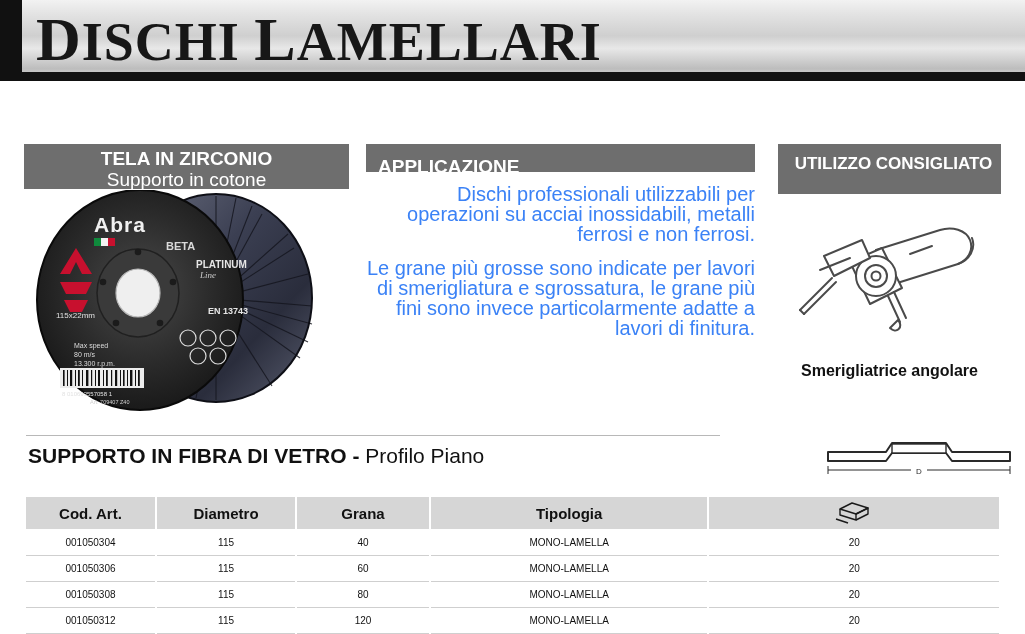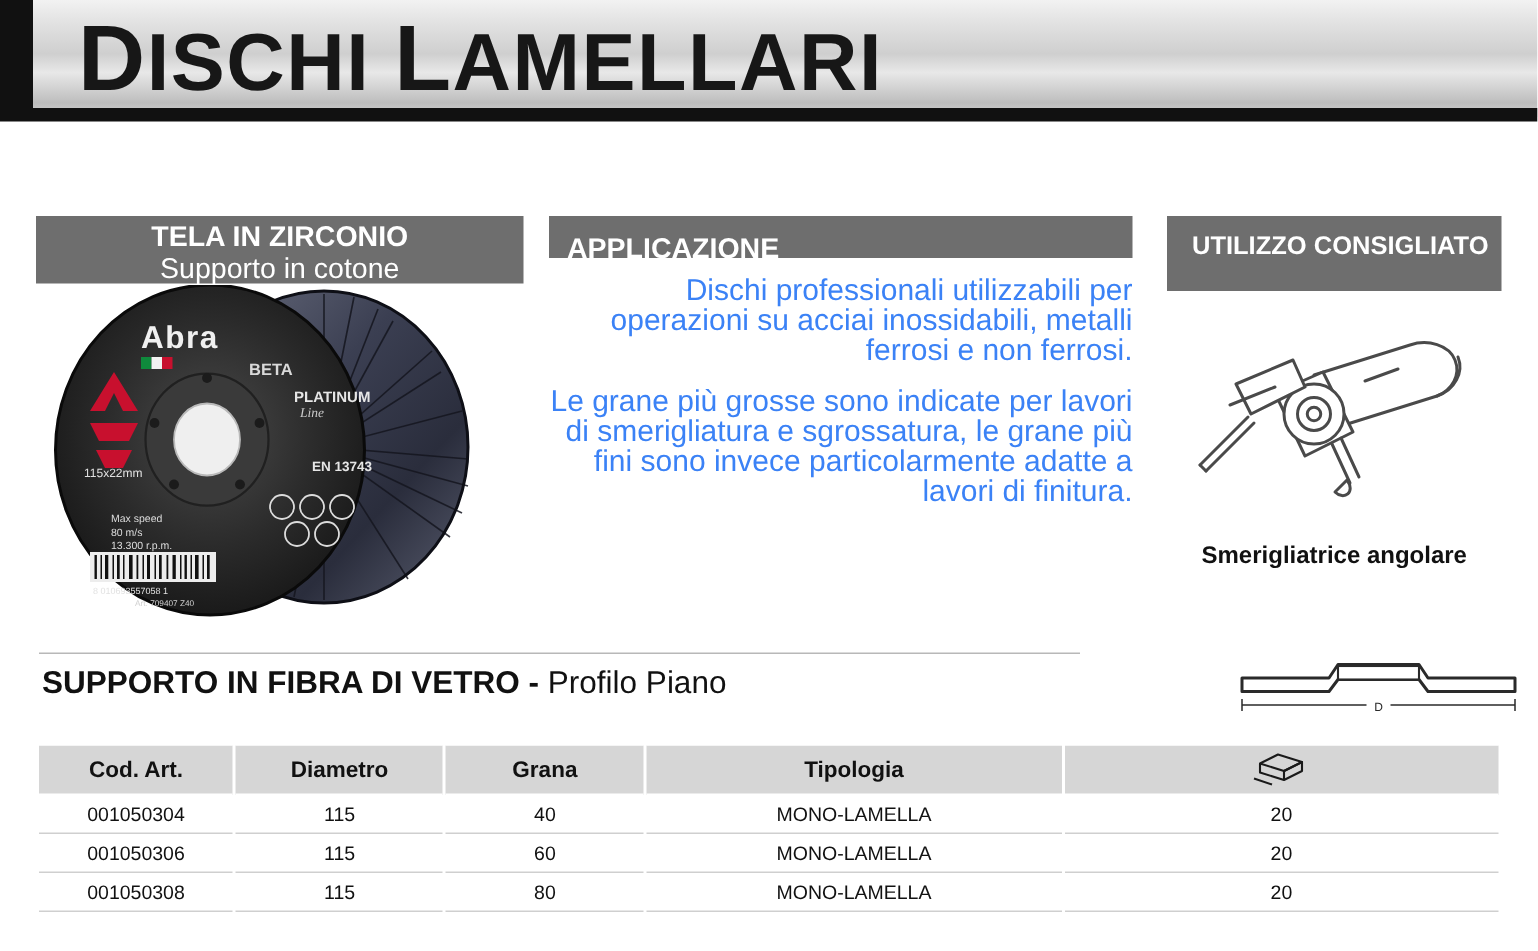--- a/index.html
+++ b/index.html
@@ -28,27 +28,26 @@
   .header-left-block {
     position: absolute;
     left: 0; top: 0;
     width: 22px; height: 78px;
     background: #111;
   }
   .header-title {
     position: absolute;
     left: 36px;
     top: 4px;
-    font-family: Liberation Sans, sans-serif;
+    font-family: Liberation Serif, serif;
     font-weight: bold;
     font-size: 54px;
     letter-spacing: 1px;
     color: #171717;
     white-space: nowrap;
-    margin-left: 16px;
   }
   .header-title .cap { font-size: 62px; }
   .header-underline {
     position: absolute;
     left: 0; top: 72px;
     width: 1025px; height: 9px;
     background: #111;
   }
 
   
@@ -174,21 +173,21 @@
     font-weight: bold;
     font-size: 15px;
     height: 30px;
     border: 1px solid #ffffff;
     border-left: none;
     border-right: 2px solid #ffffff;
   }
   .spec-table td {
     height: 23px;
     text-align: center;
-    font-size: 13px;
+    font-size: 10px;
     border-bottom: 1px solid #cfcfcf;
     border-right: 2px solid #ffffff;
     color: #111;
   }
   .spec-table tr td:last-child,
   .spec-table tr th:last-child { border-right: none; }
   .spec-table td.c0 { width: 129px; }
   .spec-table td.c1 { width: 138px; }
   .spec-table td.c2 { width: 132px; }
   .spec-table td.c3 { width: 280px; }
@@ -427,14 +426,21 @@
       <td class="c3">MONO-LAMELLA</td>
       <td class="c4">20</td>
     </tr>
     <tr>
       <td class="c0">001050308</td>
       <td class="c1">115</td>
       <td class="c2">80</td>
       <td class="c3">MONO-LAMELLA</td>
       <td class="c4">20</td>
     </tr>
+    <tr>
+      <td class="c0">001050312</td>
+      <td class="c1">115</td>
+      <td class="c2">120</td>
+      <td class="c3">MONO-LAMELLA</td>
+      <td class="c4">20</td>
+    </tr>
   </tbody>
 </table>
 
 </body></html>

